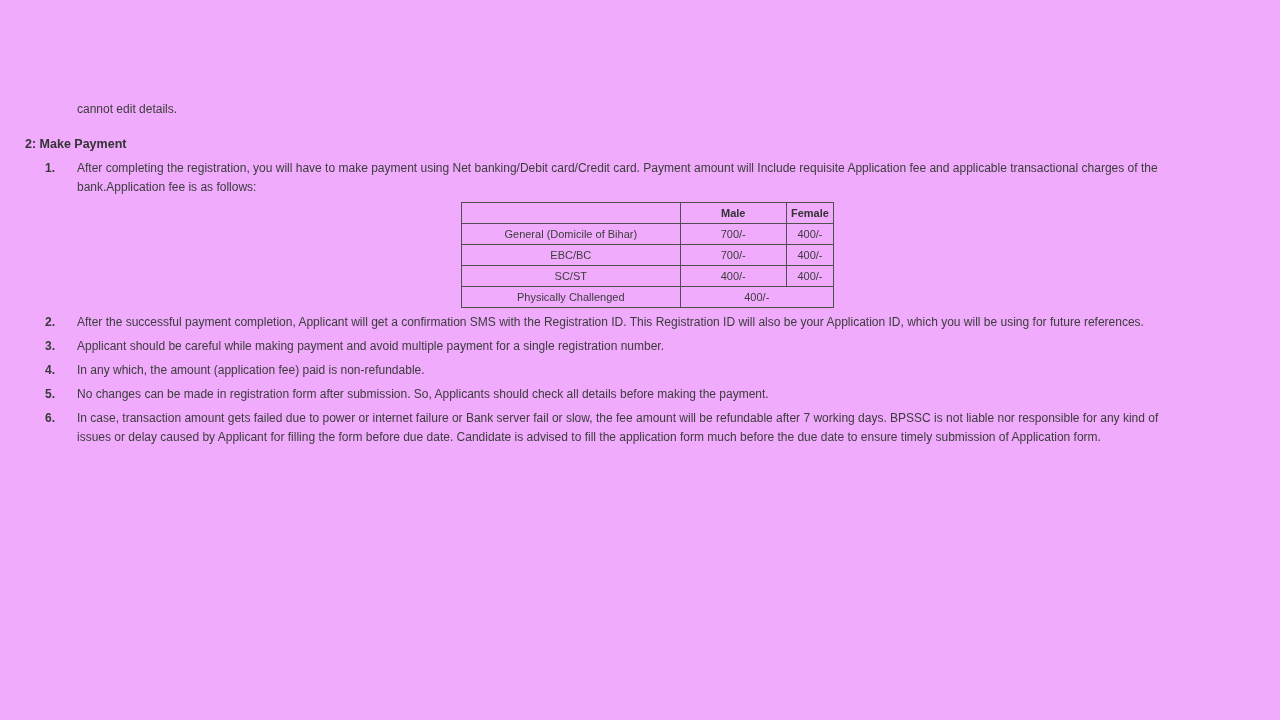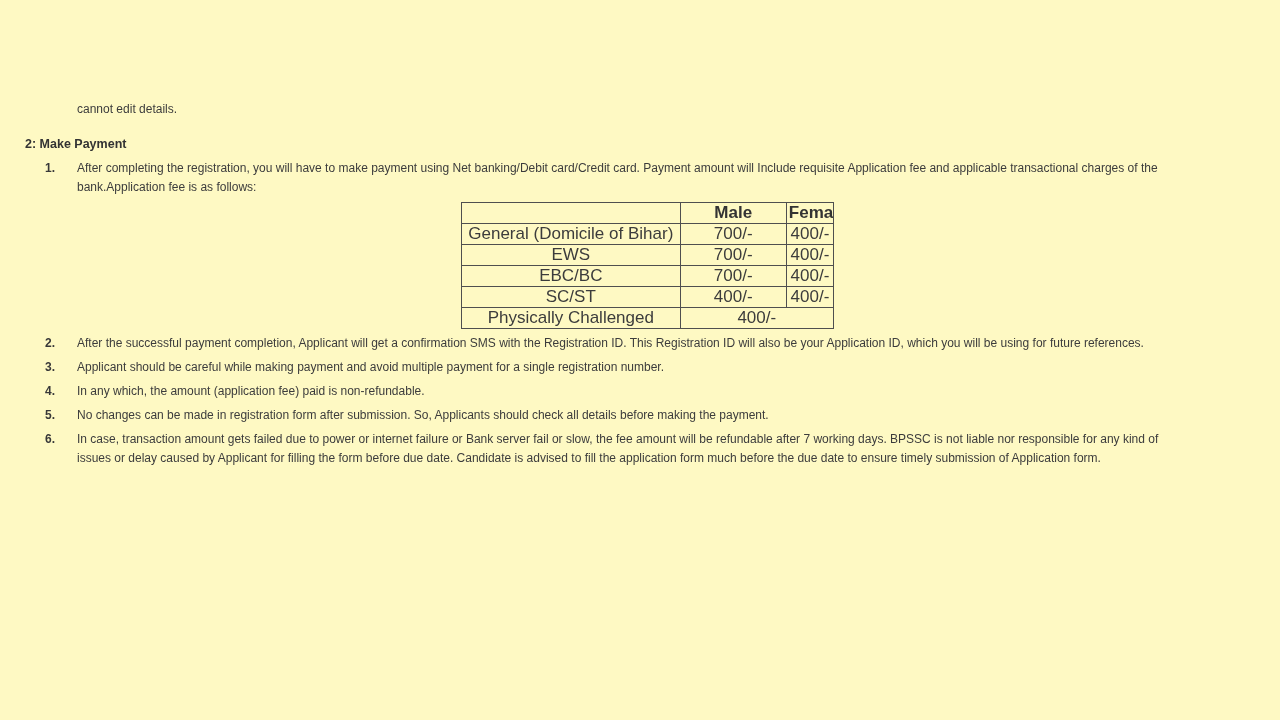--- a/index.html
+++ b/index.html
@@ -1,20 +1,20 @@
 <!DOCTYPE html>
 <html><head>
 <meta charset="utf-8">
 <style>
   html, body { margin: 0; padding: 0; background: #ffffff; }
   .page {
     position: relative;
     width: 1280px;
     height: 720px;
-    background: #fef9c3;
+    background: #f0abfc;
     font-family: "Liberation Sans", sans-serif;
     font-size: 12px;
     color: #3c3c3c;
     box-sizing: border-box;
     padding-top: 100px;
     overflow: hidden;
   }
   .intro-line {
     margin-left: 77px;
     line-height: 19px;
@@ -40,21 +40,21 @@
   }
   .step-item .txt {
     flex: 1;
     white-space: pre-line;
   }
   .fee-table {
     border-collapse: collapse;
     table-layout: fixed;
     margin: 5px 0 0 461px;
     width: 373px;
-    font-size: 17px;
+    font-size: 11px;
     color: #3c3c3c;
   }
   .fee-table td, .fee-table th {
     border: 1px solid #4f4f4f;
     text-align: center;
     vertical-align: middle;
     height: 20px;
     padding: 0 2px;
     overflow: hidden;
     font-weight: normal;
@@ -86,25 +86,20 @@
         <col class="col-female">
     </colgroup>
     <tbody>
         <tr>
       <td></td>
       <th>Male</th>
       <th>Female</th>
     </tr>
     <tr>
       <td>General (Domicile of Bihar)</td>
-      <td>700/-</td>
-      <td>400/-</td>
-    </tr>
-    <tr>
-      <td>EWS</td>
       <td>700/-</td>
       <td>400/-</td>
     </tr>
     <tr>
       <td>EBC/BC</td>
       <td>700/-</td>
       <td>400/-</td>
     </tr>
     <tr>
       <td>SC/ST</td>

